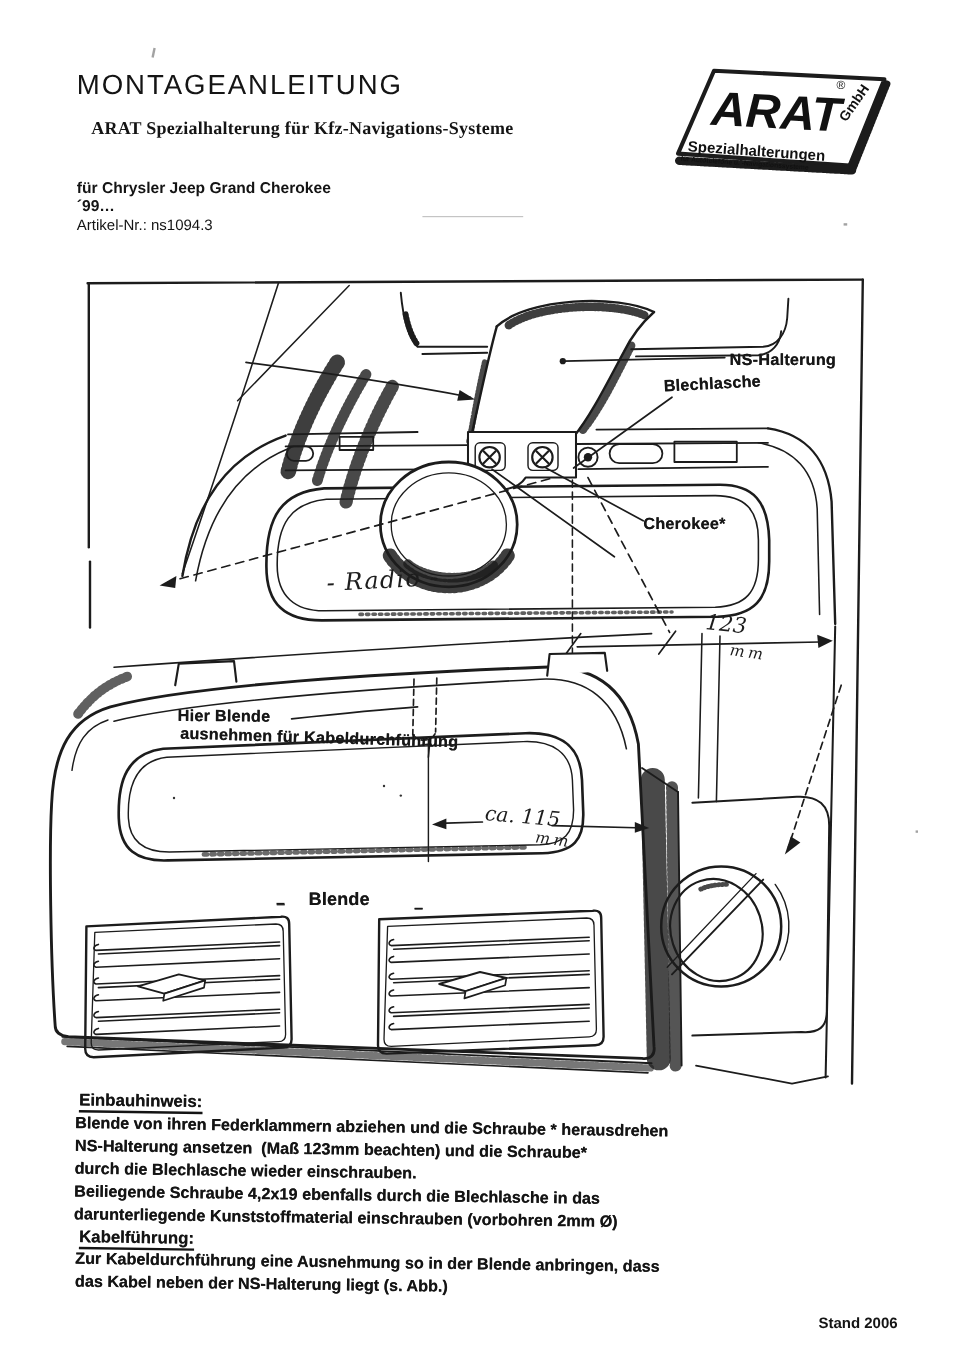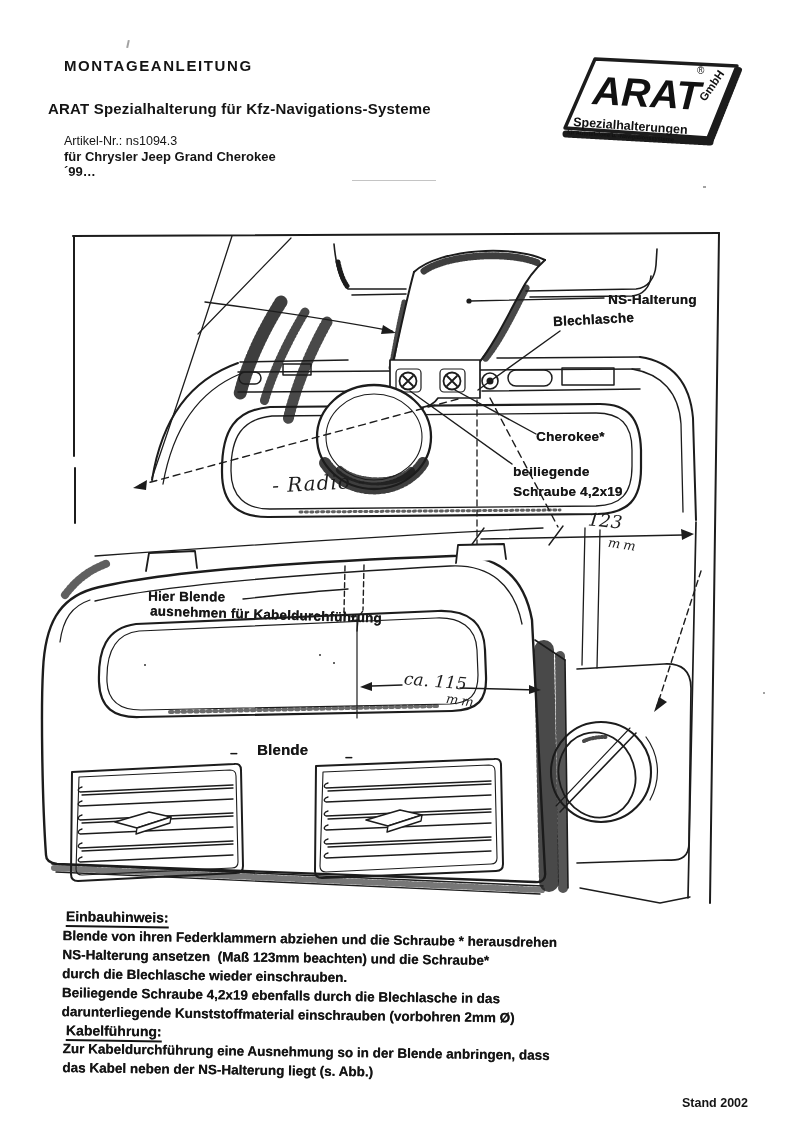--- a/index.html
+++ b/index.html
@@ -1,40 +1,40 @@
 <!DOCTYPE html>
 <html><head>
 <meta charset="utf-8">
 <style>
   html,body{margin:0;padding:0;}
   body{width:802px;height:1142px;background:#fff;position:relative;overflow:hidden;
        font-family:"Liberation Sans",sans-serif;color:#141414;}
   .abs{position:absolute;}
-  .doc-title{font-size:15px;font-weight:bold;letter-spacing:1.6px;}
+  .doc-title{font-size:23px;font-weight:normal;letter-spacing:1.6px;}
   .doc-sub{font-size:15px;font-weight:bold;letter-spacing:.2px;}
-  .doc-meta{font-size:12.5px;}
+  .doc-meta{font-size:12.5px;margin-top:47px;}
   .doc-meta-b{font-size:13px;font-weight:bold;}
   .lbl{position:absolute;font-weight:bold;font-size:13.5px;letter-spacing:.2px;color:#161616;
        white-space:pre-line;line-height:1.28;text-shadow:.2px .2px 0 #3a3a3a;}
   .hand{position:absolute;font-family:"DejaVu Serif",serif;font-style:italic;color:#1d1d1d;}
   .instr-line{position:absolute;font-weight:bold;font-size:13.5px;white-space:pre;color:#141414;
        text-shadow:.2px .2px 0 #3a3a3a;}
   .instr-head{position:absolute;font-weight:bold;font-size:14px;color:#141414;
        text-shadow:.2px .2px 0 #3a3a3a;}
   .instr-head span{display:inline-block;border-bottom:2px solid #141414;padding-bottom:1px;}
   .footer-note{font-size:12.5px;font-weight:bold;}
   .tilt{transform:rotate(.8deg);transform-origin:left top;}
   .speck{position:absolute;background:#555;opacity:.55;}
   svg text{font-family:"Liberation Sans",sans-serif;}
 </style>
 </head>
 <body>
 
 <div class="abs doc-title" style="left:64px;top:57px;">MONTAGEANLEITUNG</div>
-<div class="abs doc-sub" style="left:48px;top:100px;">ARAT Spezialhalterung für Kfz-Navigations-Systeme</div>
+<div class="abs doc-sub" style="left:76px;top:100px;font-family:Liberation Serif, serif;">ARAT Spezialhalterung für Kfz-Navigations-Systeme</div>
 <div class="abs doc-meta" style="left:64px;top:134px;">Artikel-Nr.: ns1094.3</div>
 <div class="abs doc-meta-b" style="left:64px;top:149px;">für Chrysler Jeep Grand Cherokee</div>
 <div class="abs doc-meta-b" style="left:64px;top:164px;">´99…</div>
 
 <div class="speck" style="left:127px;top:40px;width:2px;height:8px;transform:rotate(12deg);"></div>
 <div class="speck" style="left:352px;top:180px;width:84px;height:1px;opacity:.35;"></div>
 <div class="speck" style="left:703px;top:186px;width:3px;height:2px;"></div>
 <div class="speck" style="left:763px;top:692px;width:2px;height:2px;"></div>
 
 <svg class="abs" style="left:0;top:0;" width="802" height="1142" viewBox="0 0 802 1142">
@@ -243,22 +243,20 @@
     <path d="M701,571 L657,706" stroke-dasharray="6 4"></path>
     <polygon points="654,712 659,697 667,702" fill="#1c1c1c" stroke="none"></polygon>
   </g>
 </g>
 </svg>
 
 <div class="abs" style="left:0;top:0;width:802px;height:1142px;">
   <div class="lbl" style="left:608px;top:291px;">NS-Halterung</div>
   <div class="lbl" style="left:553px;top:311px;transform:rotate(-3deg);">Blechlasche</div>
   <div class="lbl" style="left:536px;top:428px;">Cherokee*</div>
-  <div class="lbl" style="left:513px;top:462px;line-height:1.5;">beiliegende
-Schraube 4,2x19</div>
   <div class="hand" style="left:272px;top:471px;font-size:20px;letter-spacing:1px;transform:rotate(-3deg);">- Radio -</div>
   <div class="hand" style="left:588px;top:510px;font-size:18px;transform:rotate(6deg);">123</div>
   <div class="hand" style="left:608px;top:537px;font-size:13px;letter-spacing:3px;transform:rotate(8deg);">mm</div>
   <div class="lbl" style="left:148px;top:588px;transform:rotate(.5deg);">Hier Blende</div>
   <div class="lbl" style="left:150px;top:606px;transform:rotate(1.8deg);">ausnehmen für Kabeldurchführung</div>
   <div class="hand" style="left:404px;top:671px;font-size:17px;transform:rotate(5deg);">ca. 115</div>
   <div class="hand" style="left:446px;top:693px;font-size:13px;letter-spacing:3px;transform:rotate(8deg);">mm</div>
   <div class="lbl" style="left:257px;top:740px;font-size:15px;">Blende</div>
   <div class="lbl" style="left:230px;top:744px;">–</div>
   <div class="lbl" style="left:345px;top:748px;">–</div>
@@ -272,13 +270,13 @@
   <div class="instr-line" style="left:63px;top:985px;">Beiliegende Schraube 4,2x19 ebenfalls durch die Blechlasche in das</div>
   <div class="instr-line" style="left:63px;top:1004px;">darunterliegende Kunststoffmaterial einschrauben (vorbohren 2mm Ø)</div>
 </div>
 
 <div class="abs tilt" style="left:0;top:0;width:802px;height:80px;transform-origin:63px 1022px;">
   <div class="instr-head" style="left:66px;top:1022px;"><span>Kabelführung:</span></div>
   <div class="instr-line" style="left:63px;top:1041px;">Zur Kabeldurchführung eine Ausnehmung so in der Blende anbringen, dass</div>
   <div class="instr-line" style="left:63px;top:1060px;">das Kabel neben der NS-Halterung liegt (s. Abb.)</div>
 </div>
 
-<div class="abs footer-note" style="left:682px;top:1096px;">Stand 2002</div>
+<div class="abs footer-note" style="left:682px;top:1096px;">Stand 2006</div>
 
 </body></html>

